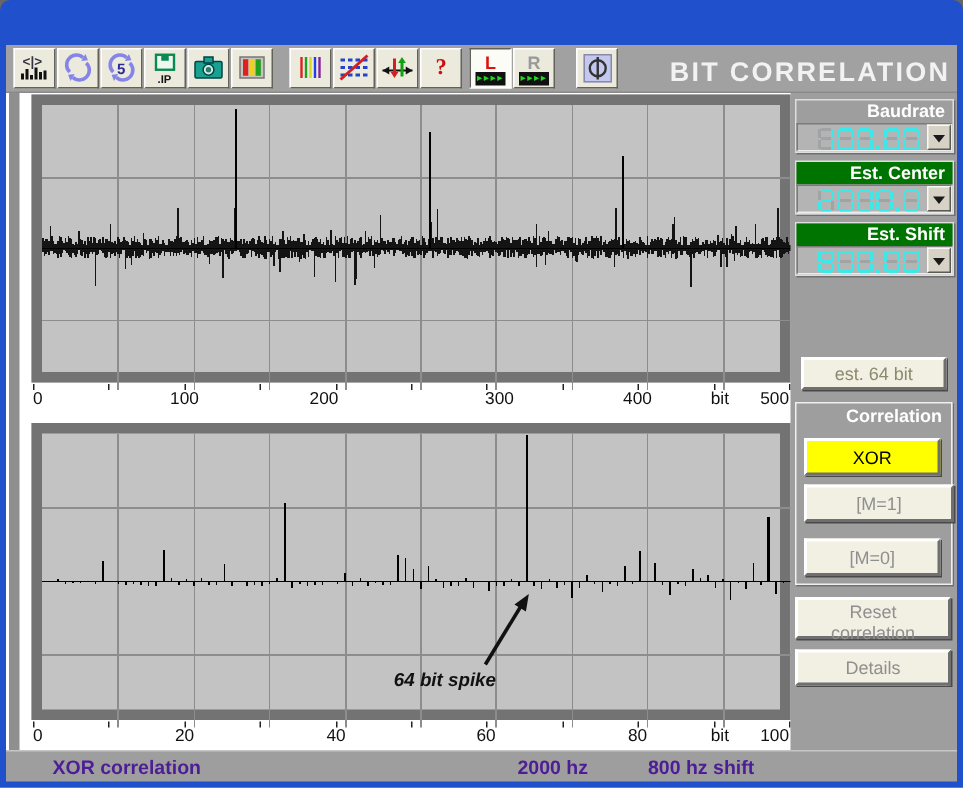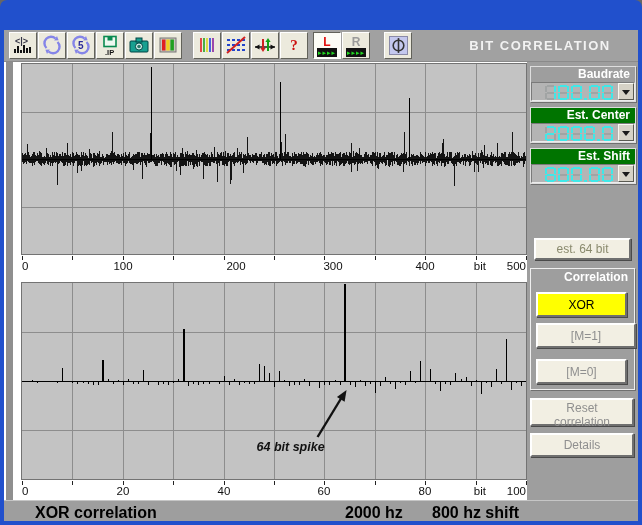--- a/index.html
+++ b/index.html
@@ -27,25 +27,25 @@
     font-size:15px;font-weight:bold;line-height:19px;}
   
   #toolbar{position:absolute;left:4px;top:30px;width:634px;height:32px;background:#a1a1a1;
     border-bottom:1px solid #8a8a8a;}
   #toolbar-buttons{position:absolute;left:4px;top:2px;white-space:nowrap;}
   .tbtn{display:inline-block;width:28px;height:27px;background:#eceadd;vertical-align:top;
     border:1px solid;border-color:#ffffff #62625a #62625a #ffffff;text-align:center;cursor:pointer;}
   .tbtn.pressed{background:#fcfcf6;border-color:#62625a #ffffff #ffffff #62625a;}
   .tbtn-icon{display:inline-block;margin-top:2px;}
   #toolbar-caption{position:absolute;left:442px;top:8px;width:188px;text-align:center;
-    color:#f2f2f2;font-size:13px;font-weight:bold;letter-spacing:1.5px;}
+    color:#f2f2f2;font-size:18px;font-weight:bold;letter-spacing:1.5px;}
   
   #client{position:absolute;left:4px;top:62px;width:634px;height:438px;background:#ffffff;}
   #left-gutter{position:absolute;left:2px;top:0;width:7px;height:438px;background:#8f8f8f;}
-  .plot{position:absolute;background:#c3c3c3;border:1px solid #737373;}
+  .plot{position:absolute;background:#c3c3c3;border:7px solid #737373;}
   #upper-plot{left:17px;top:1px;width:506px;height:192px;}
   #lower-plot{left:17px;top:220px;width:506px;height:198px;}
   .axis{position:absolute;left:18px;width:504px;height:19px;}
   #upper-axis{top:194px;} #lower-axis{top:419px;}
   .tick{position:absolute;top:0;width:1px;height:4px;background:#222;}
   .ticklabel{position:absolute;top:4px;font-size:11.5px;color:#111;white-space:nowrap;}
   
   #sidebar{position:absolute;left:523px;top:0;width:111px;height:438px;background:#9e9e9e;}
   .disp{position:absolute;left:3px;width:106px;height:36px;border:1px solid #dedede;
     box-shadow:1px 1px 0 #6f6f6f;}
@@ -68,21 +68,21 @@
   #corr-header{height:17px;line-height:17px;color:#fff;font-size:12px;font-weight:bold;
     text-align:right;padding-right:6px;}
   #btn-xor{left:5px;top:23px;width:91px;height:25px;background:#ffff00;color:#000;}
   #btn-m1{left:5px;top:54px;width:100px;height:25px;}
   #btn-m0{left:5px;top:90px;width:91px;height:25px;}
   #btn-reset{left:3px;top:336px;width:104px;height:28px;}
   #btn-details{left:3px;top:371px;width:104px;height:24px;}
   
   #statusbar{position:absolute;left:4px;top:500px;width:634px;height:21px;background:#9e9e9e;
     border-top:1px solid #c6c6c6;}
-  #statusbar span{position:absolute;top:3px;color:#000000;font-size:16px;font-weight:bold;}
+  #statusbar span{position:absolute;top:3px;color:#4c1d95;font-size:13px;font-weight:bold;}
   #sb-left{left:31px;} #sb-center{left:341px;} #sb-right{left:428px;}
 </style>
 </head>
 <body>
 
 <div id="window">
 
 
   <div id="toolbar">
     <div id="toolbar-buttons"><div class="tbtn" style="margin-left: 1px;"><span class="tbtn-icon"><svg width="22" height="21" viewBox="0 0 22 21">
@@ -198,21 +198,21 @@
         <div class="tick" style="left:151px"></div>
         <div class="tick" style="left:202px"></div>
         <div class="tick" style="left:252px"></div>
         <div class="tick" style="left:302px"></div>
         <div class="tick" style="left:353px"></div>
         <div class="tick" style="left:403px"></div>
         <div class="tick" style="left:454px"></div>
         <div class="tick" style="left:504px"></div>
         <div class="ticklabel" style="left:0px">0</div>
         <div class="ticklabel" style="left:101px;transform:translateX(-50%)">100</div>
-        <div class="ticklabel" style="left:214px;transform:translateX(-50%)">200</div>
+        <div class="ticklabel" style="left:194px;transform:translateX(-50%)">200</div>
         <div class="ticklabel" style="left:311px;transform:translateX(-50%)">300</div>
         <div class="ticklabel" style="left:403px;transform:translateX(-50%)">400</div>
         <div class="ticklabel" style="left:504px;transform:translateX(-100%)">500</div>
         <div class="ticklabel" style="left:464px;transform:translateX(-100%)">bit</div>
       </div>
 
     <div id="lower-plot" class="plot"><svg width="504" height="196" shape-rendering="crispEdges">
           <line x1="50.5" y1="0" x2="50.5" y2="196" stroke="#8d8d8d" stroke-width="1"></line>
           <line x1="101.5" y1="0" x2="101.5" y2="196" stroke="#8d8d8d" stroke-width="1"></line>
           <line x1="151.5" y1="0" x2="151.5" y2="196" stroke="#8d8d8d" stroke-width="1"></line>

